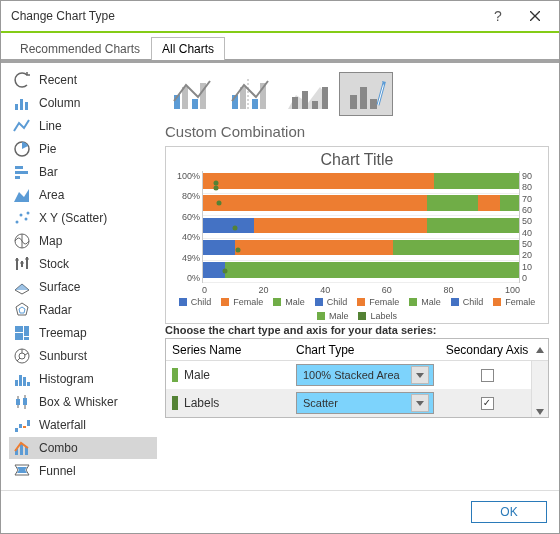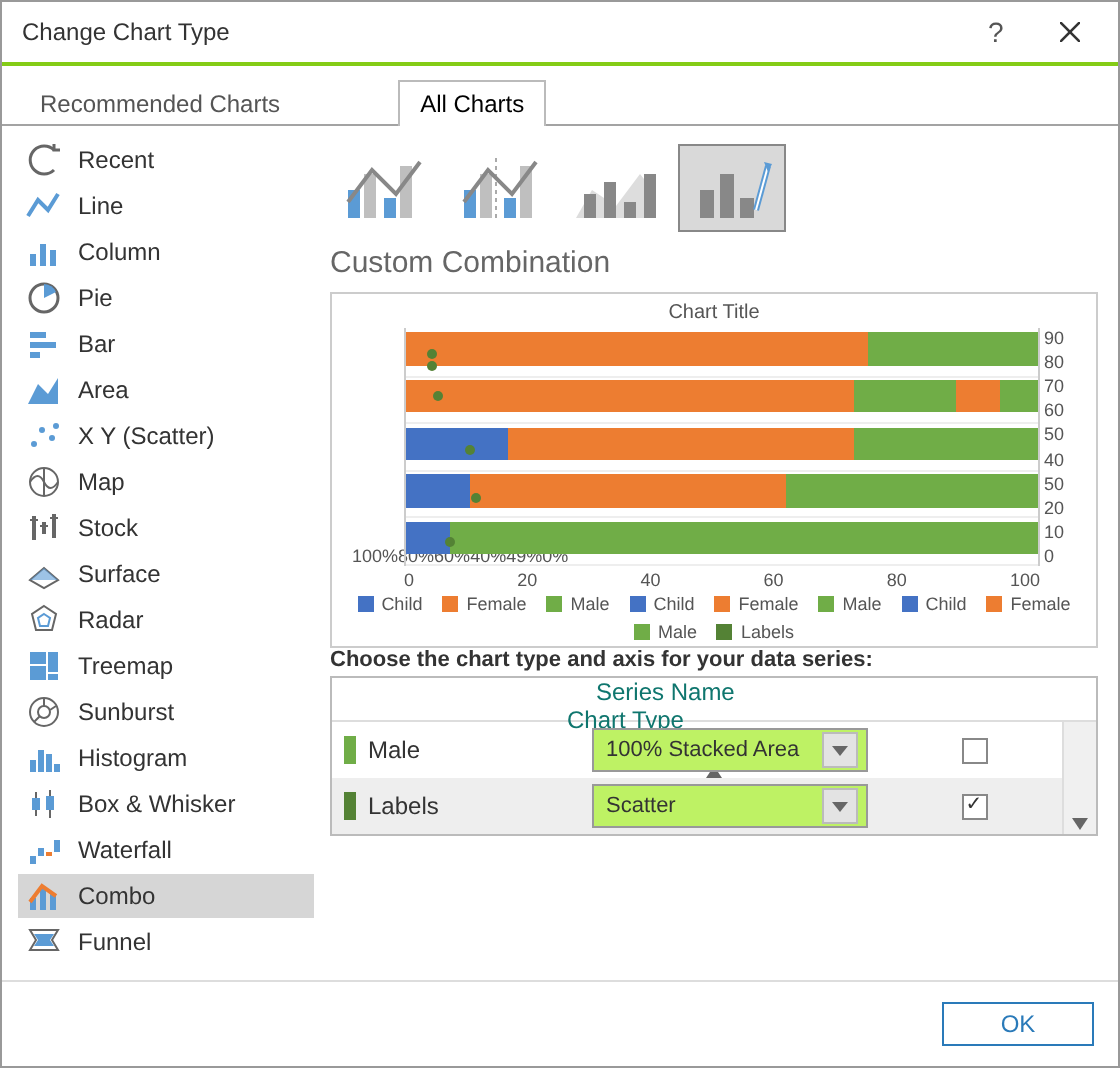--- a/index.html
+++ b/index.html
@@ -21,25 +21,24 @@
     align-items: center;
     height: 32px;
     padding: 0 6px 0 10px;
     border-bottom: 2px solid #84cc16;
   }
   .titlebar .title { flex: 1; font-size: 12px; }
   .titlebar .tbtn { width: 36px; height: 28px; display:flex; align-items:center; justify-content:center; }
   .tabs {
     display: flex;
     padding: 0 8px;
-    border-bottom: 1px solid #a3a3a3;
+    border-bottom: 4px solid #a3a3a3;
     height: 26px;
     align-items:flex-end;
     margin-top:4px;
-    gap:48px;
   }
   .tab {
     padding: 4px 10px;
     border: 1px solid transparent;
     border-bottom:none;
     color: #555;
     position:relative;
     top:1px;
   }
   .tab.active {
@@ -93,53 +92,53 @@
     background:#d9d9d9; border:1px solid #888;
   }
   .sectitle { font-size:15px; color:#666; margin:4px 0 6px 0; }
   .preview {
     border:1px solid #ccc;
     height:178px;
     padding:4px 8px 2px 8px;
     display:flex;
     flex-direction:column;
   }
-  .ctitle { text-align:center; color:#555; font-size:10px; margin-bottom:2px;}
+  .ctitle { text-align:center; color:#555; font-size:16px; margin-bottom:2px;}
   .plotrow { flex:1; display:flex; }
-  .yaxis { width:28px; display:flex; justify-content:space-between; align-items:flex-end; font-size:9px; color:#555; padding:0 2px;}
+  .yaxis { width:28px; display:flex; flex-direction:column; justify-content:space-between; align-items:flex-end; font-size:9px; color:#555; padding:0 2px;}
   .plot { flex:1; position:relative; border-left:1px solid #ccc; border-bottom:1px solid #ccc; border-right:1px solid #ccc;}
   .y2axis { width:20px; display:flex; flex-direction:column; justify-content:space-between; align-items:flex-start; font-size:9px; color:#555; padding:0 2px;}
   .gridline { position:absolute; left:0; right:0; border-top:1px solid #eee;}
   .barrow { position:absolute; left:0; height:14%; display:flex;}
   .seg { height:100%; }
   .dot { position:absolute; width:5px; height:5px; border-radius:50%; background:#548235; transform:translate(-50%,-50%);}
   .xaxis { display:flex; justify-content:space-between; font-size:9px; color:#555; margin:2px 20px 0 28px;}
   .legend { display:flex; flex-wrap:wrap; justify-content:center; gap:4px 10px; font-size:9px; color:#555; margin-top:2px;}
   .legend .litem { display:flex; align-items:center; gap:4px;}
   .legend .box { width:8px; height:8px; }
   .instr { font-size:11px; font-weight:bold; margin-bottom:2px; color:#333;}
   .grid {
     border:1px solid #bbb;
     height:80px;
     display:flex;
     flex-direction:column;
     position:relative;
   }
   .ghdr, .grow { display:flex; align-items:center; }
-  .ghdr { height:22px; background:#fff; border-bottom:1px solid #ddd; font-weight:normal; color:#0f766e;flex-direction:column;}
+  .ghdr { height:22px; background:#fff; border-bottom:1px solid #ddd; font-weight:normal; color:#000000;}
   .grow { height:28px; }
   .grow.alt { background:#eee;}
   .gc1 { width:130px; padding-left:6px; display:flex; align-items:center; gap:6px;}
   .gc2 { width:147px; }
   .gc3 { flex:1; text-align:center; display:flex; justify-content:center; align-items:center;}
   .gscroll { width:17px; background:#f0f0f0; border-left:1px solid #ddd; display:flex; flex-direction:column; justify-content:space-between; align-items:center; padding:2px 0;}
   .ghdr .gscroll { border-left:none; background:transparent;}
   .swatch { width:6px; height:14px; }
   .selectbox {
-    width:138px; height:22px; border:1px solid #999; background:#bef264;
+    width:138px; height:22px; border:1px solid #999; background:#7dd3fc;
     display:flex; align-items:center; justify-content:space-between; padding:0 4px 0 6px;
     font-size:11px;
   }
   .chev { width:0;height:0; border-left:4px solid transparent; border-right:4px solid transparent; border-top:5px solid #666;}
   .checkbox { width:13px; height:13px; border:1px solid #888; background:#fff; display:flex; align-items:center; justify-content:center;}
   .checkbox.checked::after { content:"✓"; font-size:10px; line-height:1; color:#333;}
   .footer {
     height:42px; display:flex; justify-content:flex-end; align-items:center; gap:10px; padding:0 12px;
   }
   .btn { width:76px; height:22px; display:flex; align-items:center; justify-content:center; font-size:12px; background:#e9e9e9; border:1px solid #adadad;}
@@ -177,34 +176,34 @@
           <svg width="18" height="18">
             <path d="M14 4 A7 7 0 1 0 14 14" fill="none" stroke="#666" stroke-width="1.5"></path>
             <polyline points="14,1 14,4 17,4" fill="none" stroke="#666" stroke-width="1.5"></polyline>
           </svg>
         </span>
         <span class="lbl">Recent</span>
       </div>
       <div class="sbitem">
         <span class="icon">
           <svg width="18" height="18">
-            <polyline points="1,14 6,6 11,11 16,3" fill="none" stroke="#5b9bd5" stroke-width="2"></polyline>
-          </svg>
-        </span>
-        <span class="lbl">Line</span>
-      </div>
-      <div class="sbitem">
-        <span class="icon">
-          <svg width="18" height="18">
             <rect x="2" y="10" width="3" height="6" fill="#5b9bd5"></rect>
             <rect x="7" y="5" width="3" height="11" fill="#5b9bd5"></rect>
             <rect x="12" y="8" width="3" height="8" fill="#5b9bd5"></rect>
           </svg>
         </span>
         <span class="lbl">Column</span>
+      </div>
+      <div class="sbitem">
+        <span class="icon">
+          <svg width="18" height="18">
+            <polyline points="1,14 6,6 11,11 16,3" fill="none" stroke="#5b9bd5" stroke-width="2"></polyline>
+          </svg>
+        </span>
+        <span class="lbl">Line</span>
       </div>
       <div class="sbitem">
         <span class="icon">
           <svg width="18" height="18">
             <circle cx="9" cy="9" r="7" fill="none" stroke="#666" stroke-width="1.5"></circle>
             <path d="M9 9 L9 2 A7 7 0 0 1 15 6 Z" fill="#5b9bd5"></path>
           </svg>
         </span>
         <span class="lbl">Pie</span>
       </div>

